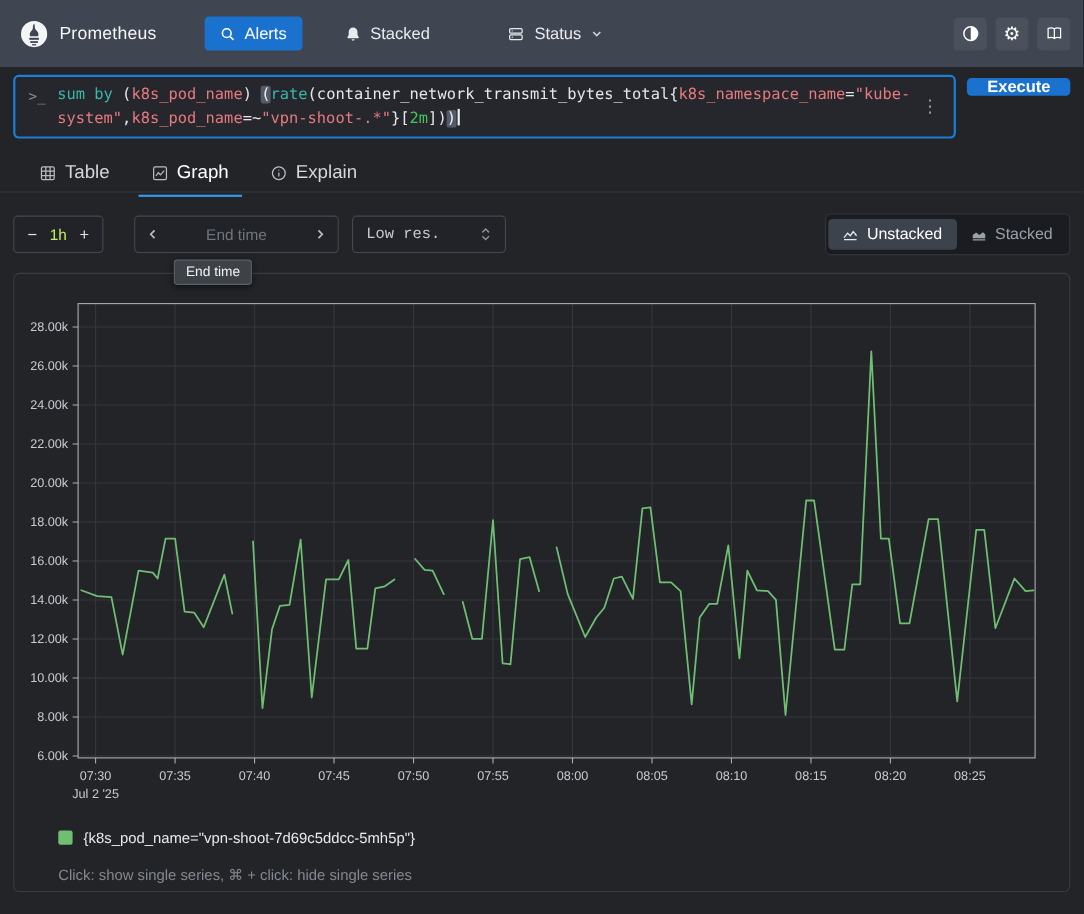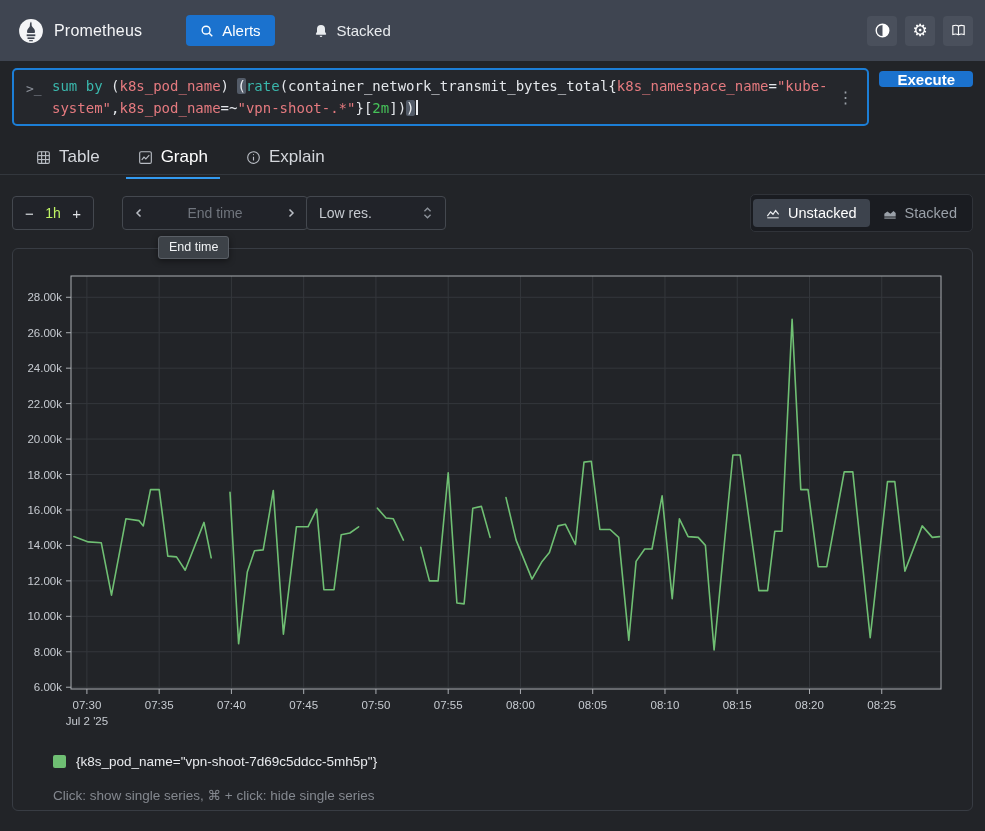--- a/index.html
+++ b/index.html
@@ -48,21 +48,21 @@
 
   
   .controls{position:absolute;top:196px;left:12px;width:961px;height:36px;}
   .ctrl-box{position:absolute;top:0;height:34px;box-sizing:border-box;background:#212329;
             border:1px solid #44484f;border-radius:4px;display:flex;align-items:center;font-size:14px;}
   .range-box{left:0;width:82px;justify-content:space-between;padding:0 10px;}
   .range-sign{color:#dfe2e6;font-size:15px;cursor:pointer;padding:0 2px;}
   .range-val{color:#bef264;cursor:text;}
   .endtime-box{left:110px;width:186px;justify-content:space-between;padding:0 10px;cursor:text;}
   .endtime-ph{color:#70757d;font-size:14px;}
-  .res-box{left:294px;width:140px;justify-content:space-between;padding:0 12px;cursor:pointer;}
+  .res-box{left:308px;width:140px;justify-content:space-between;padding:0 12px;cursor:pointer;font-family:Liberation Mono, monospace;}
   .res-val{color:#c6cad0;}
   .seg-ctrl{position:absolute;right:0;top:-2px;height:38px;box-sizing:border-box;background:#1a1c21;
             border:1px solid #303339;border-radius:5px;display:flex;align-items:center;padding:2px;}
   .seg{display:flex;align-items:center;gap:8px;font-size:14.5px;color:#9aa0a8;padding:6px 13px;
        border-radius:4px;cursor:pointer;}
   .seg.active{background:#3d434d;color:#fff;}
 
   
   .tooltip{position:absolute;left:158px;top:236px;background:#3d4248;border:1px solid #5a5f66;
            color:#f1f3f5;font-size:12.5px;padding:3px 10px 4px;border-radius:3px;z-index:5;
@@ -109,20 +109,36 @@
     <div class="nav-btn alerts">
       <span style="display:flex;">
         <svg viewBox="0 0 24 24" width="16" height="16" fill="#e9ecef">
             <path d="M12 3a6 6 0 0 0-6 6v4.3L4.4 16a1 1 0 0 0 .8 1.6h13.6a1 1 0 0 0 .8-1.6L18 13.3V9a6 6 0 0 0-6-6z"></path>
             <path d="M10 19a2 2 0 0 0 4 0z"></path>
           </svg>
       </span>
       <span>Stacked</span>
     </div>
 
+    <div class="nav-btn status">
+      <span style="display:flex;">
+        <svg viewBox="0 0 24 24" width="16" height="16" fill="none" stroke="#e9ecef" stroke-width="1.7">
+            <rect x="3.5" y="4.5" width="17" height="6.3" rx="1.5"></rect>
+            <rect x="3.5" y="13.2" width="17" height="6.3" rx="1.5"></rect>
+            <circle cx="7" cy="7.6" r="0.9" fill="#e9ecef" stroke="none"></circle>
+            <circle cx="7" cy="16.3" r="0.9" fill="#e9ecef" stroke="none"></circle>
+          </svg>
+      </span>
+      <span>Status</span>
+      <span style="display:flex;">
+        <svg viewBox="0 0 12 12" width="11" height="11">
+            <path d="M2.5 4.5 6 8l3.5-3.5" stroke="#cfd3d8" stroke-width="1.6" fill="none"></path>
+          </svg>
+      </span>
+    </div>
 
     <div class="nav-right">
       <div class="icon-btn">
         <span style="display:flex;">
           <svg viewBox="0 0 20 20" width="17" height="17">
               <circle cx="10" cy="10" r="7.4" fill="none" stroke="#fff" stroke-width="1.6"></circle>
               <path d="M10 2.6a7.4 7.4 0 0 1 0 14.8z" fill="#fff"></path>
             </svg>
         </span>
       </div>

